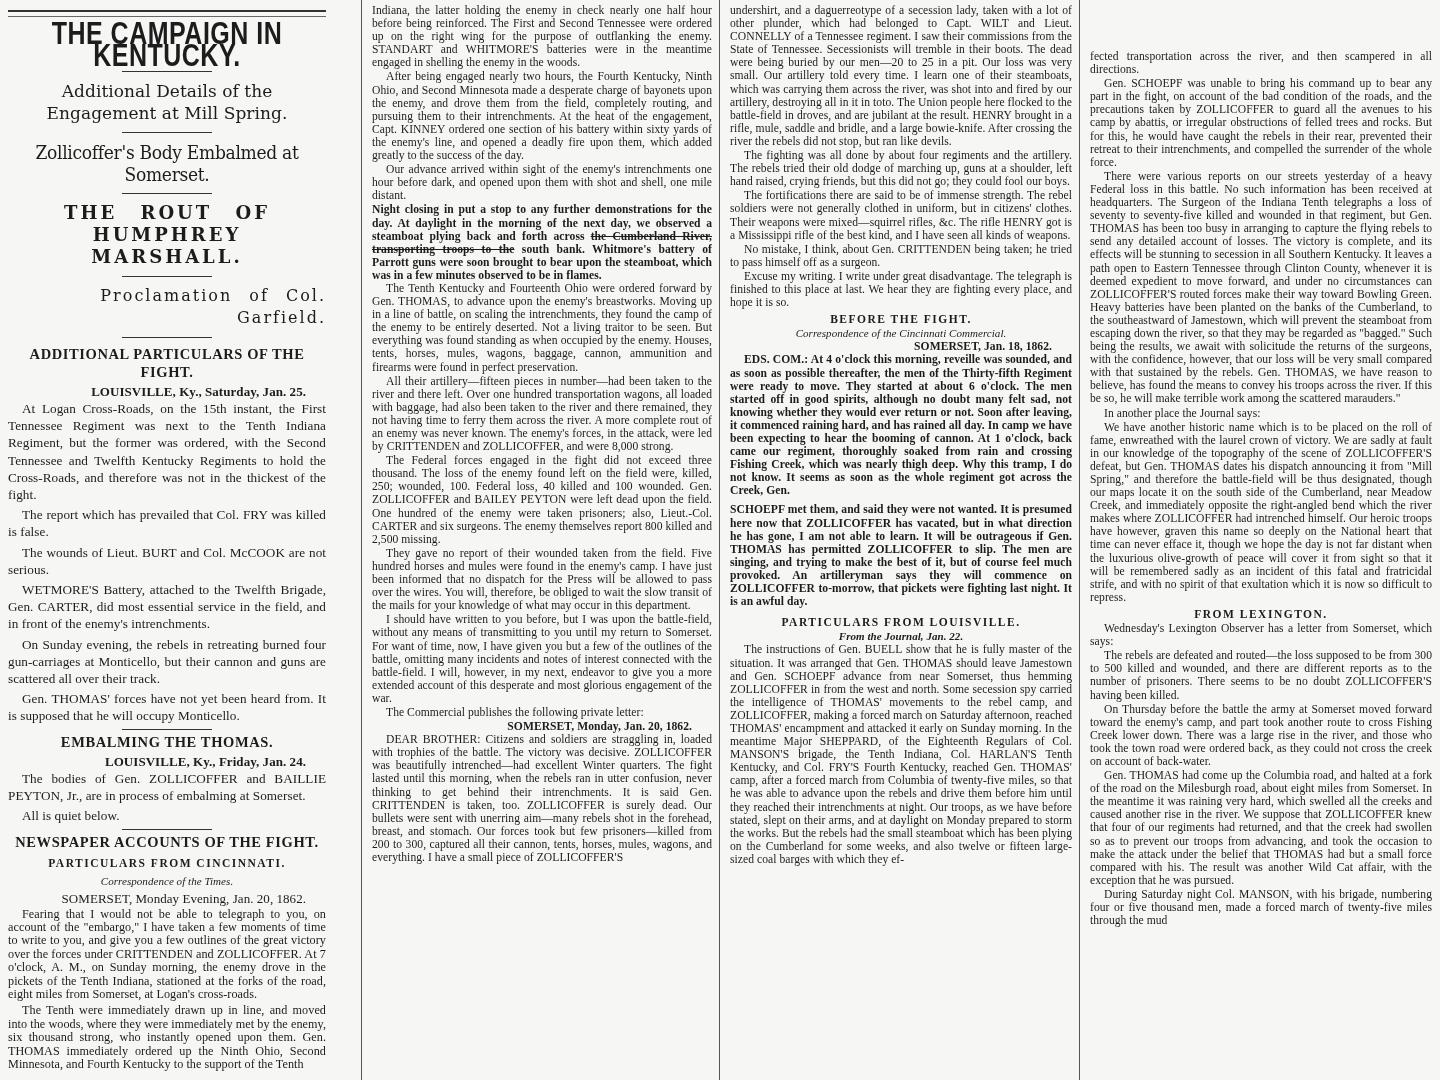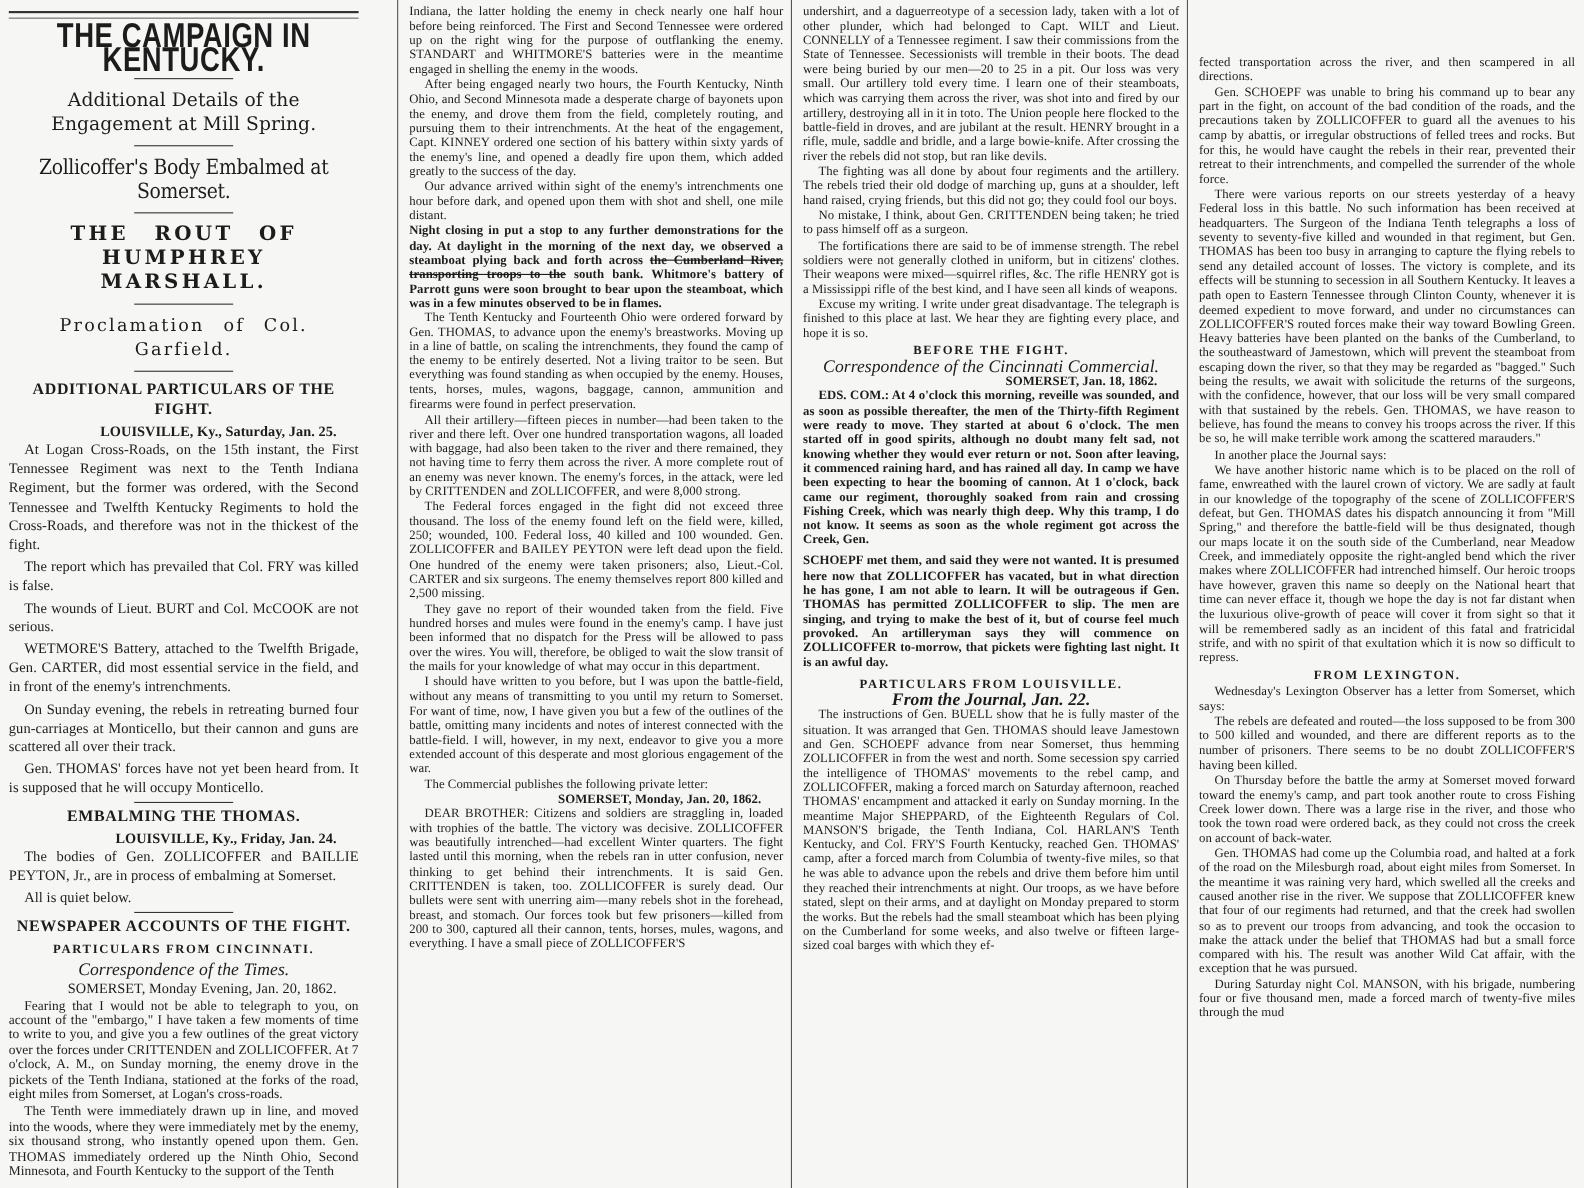--- a/index.html
+++ b/index.html
@@ -28,29 +28,29 @@
     font-family: "Liberation Sans", "DejaVu Sans", sans-serif; font-weight: bold;
     font-size: 25px; text-align: center; letter-spacing: 0.5px; margin: 2px 0 6px 0;
     transform: scaleY(1.25); transform-origin: top;
   }
   .deck {
     font-family: "DejaVu Serif", serif; font-weight: normal; text-align: center;
     font-size: 17px; line-height: 22px; margin: 4px 0;
   }
   .deck.tall { font-family: "DejaVu Serif Condensed", "DejaVu Serif", serif; font-size: 19px; letter-spacing: -0.3px; }
   .deck.spaced { font-size: 18px; letter-spacing: 3px; font-weight: bold; word-spacing: 14px; text-align: center; }
-  .deck.gothic { font-size: 16px; letter-spacing: 2px; word-spacing: 10px; }
+  .deck.gothic { font-size: 16px; letter-spacing: 2px; word-spacing: 10px; text-align: right; }
   .short-rule { width: 90px; height: 1px; background: #333; margin: 8px auto; }
   .section-head {
     text-align: center; font-weight: bold; font-size: 14.5px; letter-spacing: 0.6px; margin: 4px 0 2px 0;
   }
   .sub-head { text-align: center; font-size: 11.5px; letter-spacing: 1.5px; font-weight: bold; margin: 4px 0 1px 0; }
   .dateline { text-align: right; padding-right: 20px; font-weight: bold; font-size: 12px; }
   .col1 .dateline { font-size: 13px; }
-  .corr { text-align: center; font-style: italic; font-size: 16px; }
+  .corr { text-align: center; font-style: italic; font-size: 11px; }
   .para { text-indent: 14px; margin: 0 0 1px 0; }
   .col1 .para { margin-bottom: 3px; }
   .bold-block { font-weight: bold; }
   .strike { text-decoration: line-through; }
 </style>
 </head>
 <body>
 
 <div class="page">
   <div class="rule-v r1"></div>
@@ -111,22 +111,22 @@
     <p class="para">They gave no report of their wounded taken from the field. Five hundred horses and mules were found in the enemy's camp. I have just been informed that no dispatch for the Press will be allowed to pass over the wires. You will, therefore, be obliged to wait the slow transit of the mails for your knowledge of what may occur in this department.</p>
     <p class="para">I should have written to you before, but I was upon the battle-field, without any means of transmitting to you until my return to Somerset. For want of time, now, I have given you but a few of the outlines of the battle, omitting many incidents and notes of interest connected with the battle-field. I will, however, in my next, endeavor to give you a more extended account of this desperate and most glorious engagement of the war.</p>
     <p class="para">The Commercial publishes the following private letter:</p>
     <div class="dateline" style="font-size:11.6px">SOMERSET, Monday, Jan. 20, 1862.</div>
     <p class="para">DEAR BROTHER: Citizens and soldiers are straggling in, loaded with trophies of the battle. The victory was decisive. ZOLLICOFFER was beautifully intrenched—had excellent Winter quarters. The fight lasted until this morning, when the rebels ran in utter confusion, never thinking to get behind their intrenchments. It is said Gen. CRITTENDEN is taken, too. ZOLLICOFFER is surely dead. Our bullets were sent with unerring aim—many rebels shot in the forehead, breast, and stomach. Our forces took but few prisoners—killed from 200 to 300, captured all their cannon, tents, horses, mules, wagons, and everything. I have a small piece of ZOLLICOFFER'S</p>
   </div>
 
   <div class="col col3">
     <p class="para" style="text-indent:0">undershirt, and a daguerreotype of a secession lady, taken with a lot of other plunder, which had belonged to Capt. WILT and Lieut. CONNELLY of a Tennessee regiment. I saw their commissions from the State of Tennessee. Secessionists will tremble in their boots. The dead were being buried by our men—20 to 25 in a pit. Our loss was very small. Our artillery told every time. I learn one of their steamboats, which was carrying them across the river, was shot into and fired by our artillery, destroying all in it in toto. The Union people here flocked to the battle-field in droves, and are jubilant at the result. HENRY brought in a rifle, mule, saddle and bridle, and a large bowie-knife. After crossing the river the rebels did not stop, but ran like devils.</p>
     <p class="para">The fighting was all done by about four regiments and the artillery. The rebels tried their old dodge of marching up, guns at a shoulder, left hand raised, crying friends, but this did not go; they could fool our boys.</p>
+    <p class="para">The fortifications there are said to be of immense strength. The rebel soldiers were not generally clothed in uniform, but in citizens' clothes. Their weapons were mixed—squirrel rifles, &amp;c. The rifle HENRY got is a Mississippi rifle of the best kind, and I have seen all kinds of weapons.</p>
     <p class="para">No mistake, I think, about Gen. CRITTENDEN being taken; he tried to pass himself off as a surgeon.</p>
-    <p class="para">The fortifications there are said to be of immense strength. The rebel soldiers were not generally clothed in uniform, but in citizens' clothes. Their weapons were mixed—squirrel rifles, &amp;c. The rifle HENRY got is a Mississippi rifle of the best kind, and I have seen all kinds of weapons.</p>
     <p class="para">Excuse my writing. I write under great disadvantage. The telegraph is finished to this place at last. We hear they are fighting every place, and hope it is so.</p>
     <div class="sub-head">BEFORE THE FIGHT.</div>
     <div class="corr">Correspondence of the Cincinnati Commercial.</div>
     <div class="dateline" style="font-size:11.6px">SOMERSET, Jan. 18, 1862.</div>
     <p class="para bold-block">EDS. COM.: At 4 o'clock this morning, reveille was sounded, and as soon as possible thereafter, the men of the Thirty-fifth Regiment were ready to move. They started at about 6 o'clock. The men started off in good spirits, although no doubt many felt sad, not knowing whether they would ever return or not. Soon after leaving, it commenced raining hard, and has rained all day. In camp we have been expecting to hear the booming of cannon. At 1 o'clock, back came our regiment, thoroughly soaked from rain and crossing Fishing Creek, which was nearly thigh deep. Why this tramp, I do not know. It seems as soon as the whole regiment got across the Creek, Gen.</p>
     <p class="para bold-block" style="text-indent:0; margin-top:6px">SCHOEPF met them, and said they were not wanted. It is presumed here now that ZOLLICOFFER has vacated, but in what direction he has gone, I am not able to learn. It will be outrageous if Gen. THOMAS has permitted ZOLLICOFFER to slip. The men are singing, and trying to make the best of it, but of course feel much provoked. An artilleryman says they will commence on ZOLLICOFFER to-morrow, that pickets were fighting last night. It is an awful day.</p>
     <div class="sub-head" style="margin-top:8px">PARTICULARS FROM LOUISVILLE.</div>
     <div class="corr" style="font-weight:bold">From the Journal, Jan. 22.</div>
     <p class="para">The instructions of Gen. BUELL show that he is fully master of the situation. It was arranged that Gen. THOMAS should leave Jamestown and Gen. SCHOEPF advance from near Somerset, thus hemming ZOLLICOFFER in from the west and north. Some secession spy carried the intelligence of THOMAS' movements to the rebel camp, and ZOLLICOFFER, making a forced march on Saturday afternoon, reached THOMAS' encampment and attacked it early on Sunday morning. In the meantime Major SHEPPARD, of the Eighteenth Regulars of Col. MANSON'S brigade, the Tenth Indiana, Col. HARLAN'S Tenth Kentucky, and Col. FRY'S Fourth Kentucky, reached Gen. THOMAS' camp, after a forced march from Columbia of twenty-five miles, so that he was able to advance upon the rebels and drive them before him until they reached their intrenchments at night. Our troops, as we have before stated, slept on their arms, and at daylight on Monday prepared to storm the works. But the rebels had the small steamboat which has been plying on the Cumberland for some weeks, and also twelve or fifteen large-sized coal barges with which they ef-</p>
   </div>

